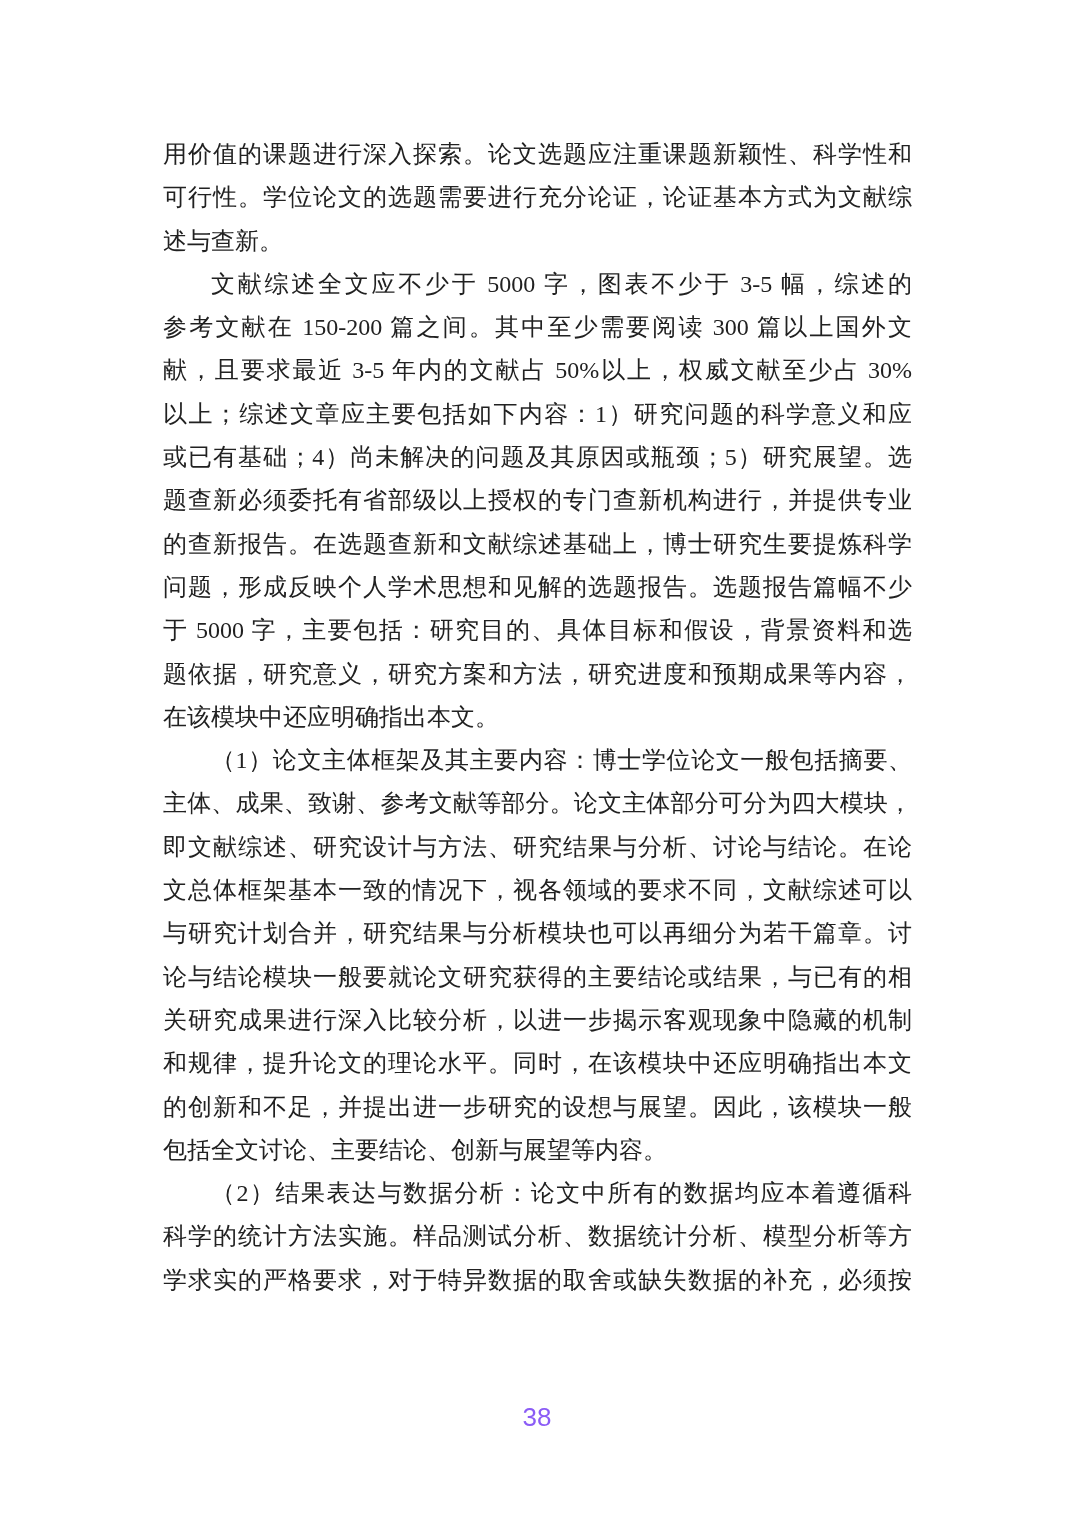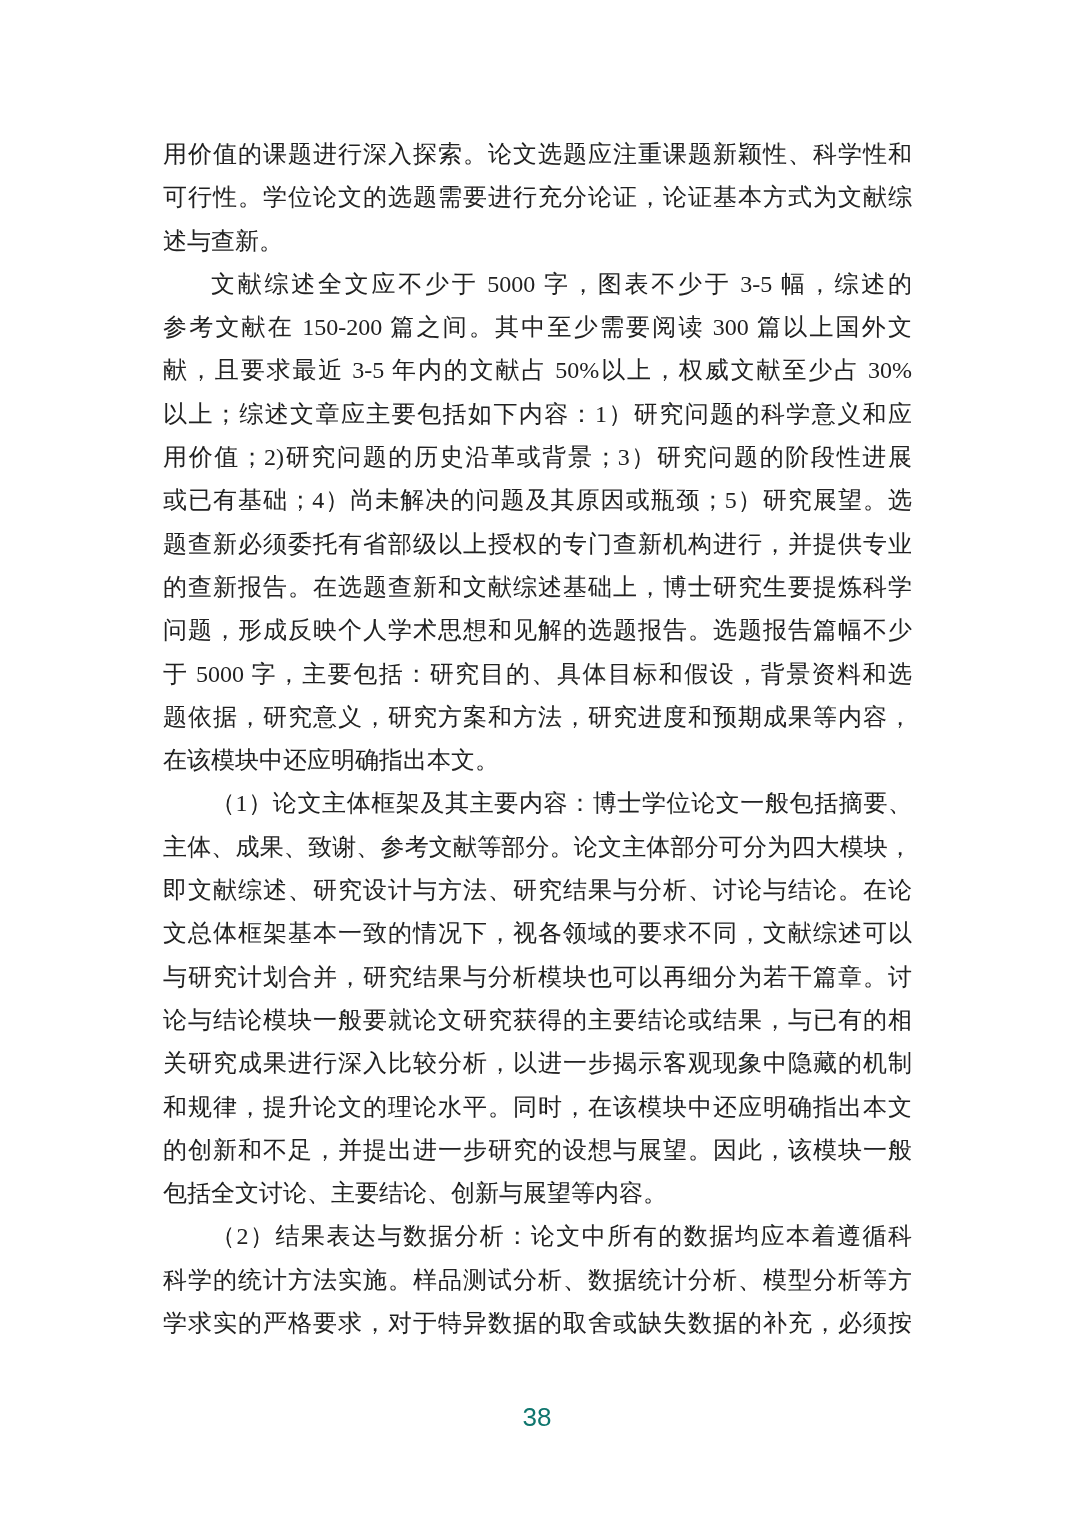--- a/index.html
+++ b/index.html
@@ -52,39 +52,38 @@
     position: absolute;
     left: 0;
     top: 1402px;
     width: 1074px;
     text-align: center;
   }
   .page-num {
     font-family: "Liberation Sans", "DejaVu Sans", sans-serif;
     font-size: 26px;
     line-height: 30px;
-    color: #0f766e;
+    color: #8b5cf6;
   }
 </style>
 </head>
 <body>
 
 <div class="page">
   <div class="doc-body">
       <div class="paragraph">
         <div class="line">用价值的课题进行深入探索。论文选题应注重课题新颖性、科学性和</div>
         <div class="line">可行性。学位论文的选题需要进行充分论证，论证基本方式为文献综</div>
         <div class="line para-end">述与查新。</div>
       </div>
       <div class="paragraph">
         <div class="line first">文献综述全文应不少于 5000 字，图表不少于 3-5 幅，综述的</div>
         <div class="line">参考文献在 150-200 篇之间。其中至少需要阅读 300 篇以上国外文</div>
         <div class="line">献，且要求最近 3-5 年内的文献占 50%以上，权威文献至少占 30%</div>
         <div class="line">以上；综述文章应主要包括如下内容：1）研究问题的科学意义和应</div>
-        <div class="line">用价值；2)研究问题的历史沿革或背景；3）研究问题的阶段性进展</div>
         <div class="line">或已有基础；4）尚未解决的问题及其原因或瓶颈；5）研究展望。选</div>
         <div class="line">题查新必须委托有省部级以上授权的专门查新机构进行，并提供专业</div>
         <div class="line">的查新报告。在选题查新和文献综述基础上，博士研究生要提炼科学</div>
         <div class="line">问题，形成反映个人学术思想和见解的选题报告。选题报告篇幅不少</div>
         <div class="line">于 5000 字，主要包括：研究目的、具体目标和假设，背景资料和选</div>
         <div class="line">题依据，研究意义，研究方案和方法，研究进度和预期成果等内容，</div>
         <div class="line para-end">在该模块中还应明确指出本文。</div>
       </div>
       <div class="paragraph">
         <div class="line first">（1）论文主体框架及其主要内容：博士学位论文一般包括摘要、</div>

